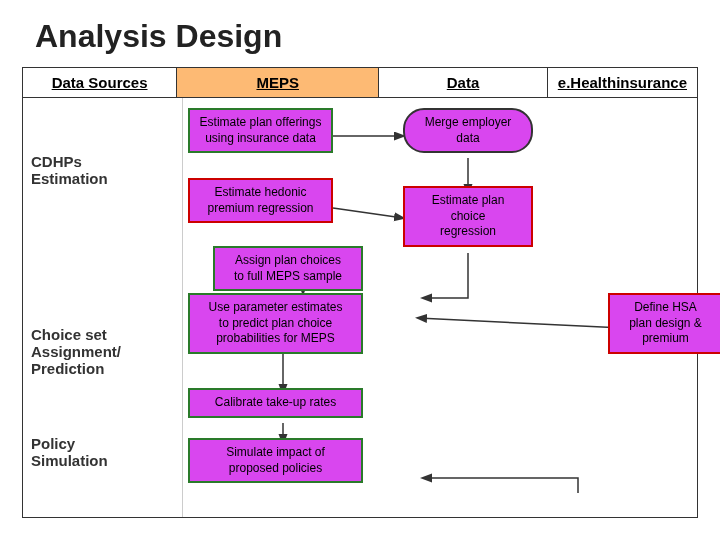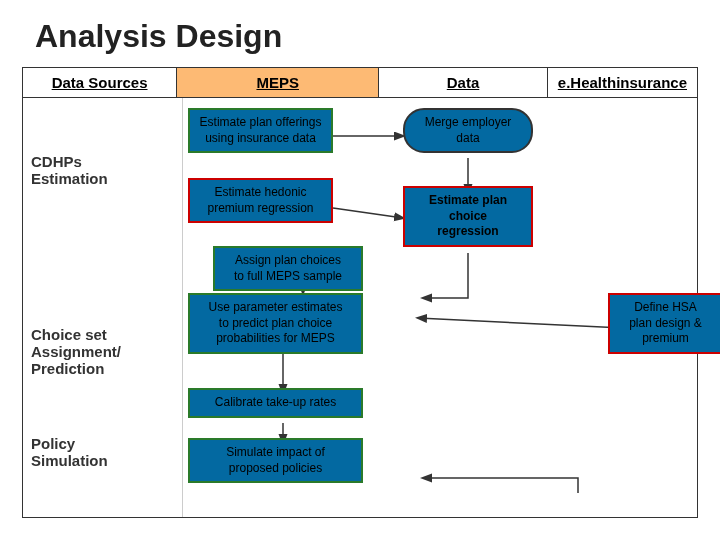--- a/index.html
+++ b/index.html
@@ -74,21 +74,21 @@
     
     .diagram-area {
       flex: 1;
       position: relative;
     }
 
     
     .box {
       position: absolute;
       border: 2px solid #333;
-      background: #0369a1;
+      background: #d946ef;
       font-size: 12px;
       text-align: center;
       padding: 5px 6px;
       line-height: 1.3;
     }
     .box-green { border-color: #2a7a2a; border-width: 2px; }
     .box-red { border-color: #cc0000; border-width: 2px; }
 
     
     .arrows-svg {
@@ -166,21 +166,21 @@
       <div class="box" style="left:220px; top:10px; width:130px;border-radius:21px;">
         <span style="white-space:pre-line;">Merge employer
 data</span>
       </div>
 
       <div class="box box-red" style="left:5px; top:80px; width:145px;">
         <span style="white-space:pre-line;">Estimate hedonic
 premium regression</span>
       </div>
 
-      <div class="box box-red" style="left:220px; top:88px; width:130px;font-weight:bold;">
+      <div class="box box-red" style="left:220px; top:88px; width:130px;">
         <span style="white-space:pre-line;">Estimate plan
 choice
 regression</span>
       </div>
 
       <div class="box box-green" style="left:30px; top:148px; width:150px;">
         <span style="white-space:pre-line;">Assign plan choices
 to full MEPS sample</span>
       </div>
 

